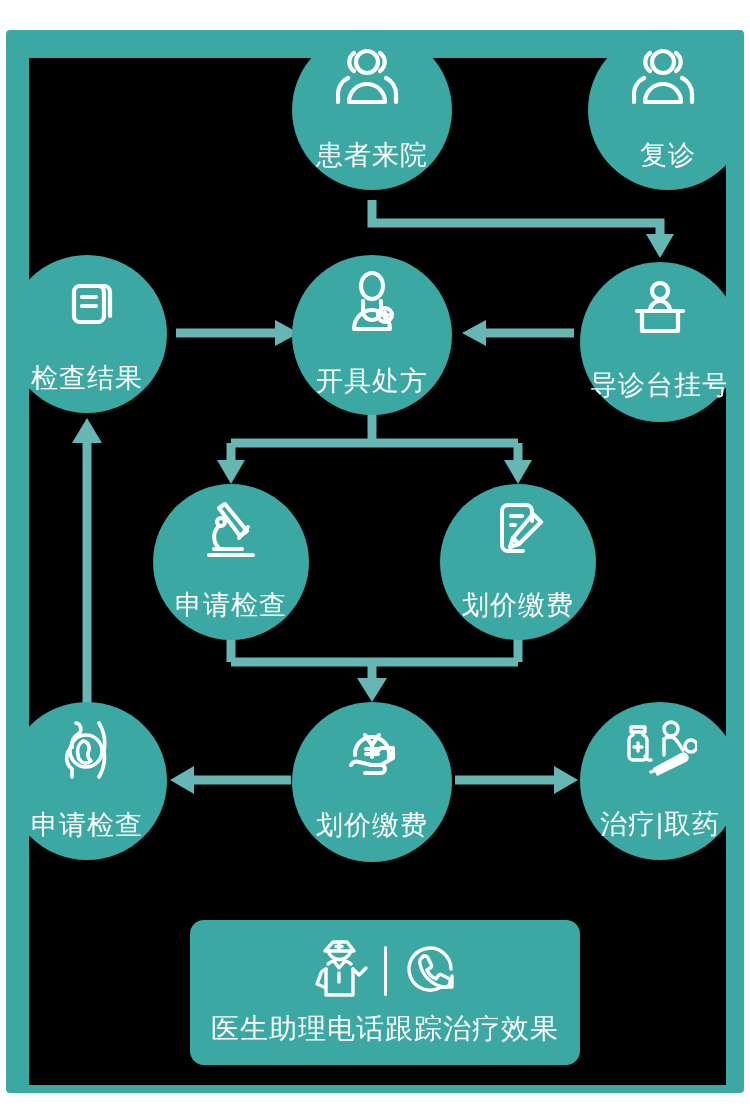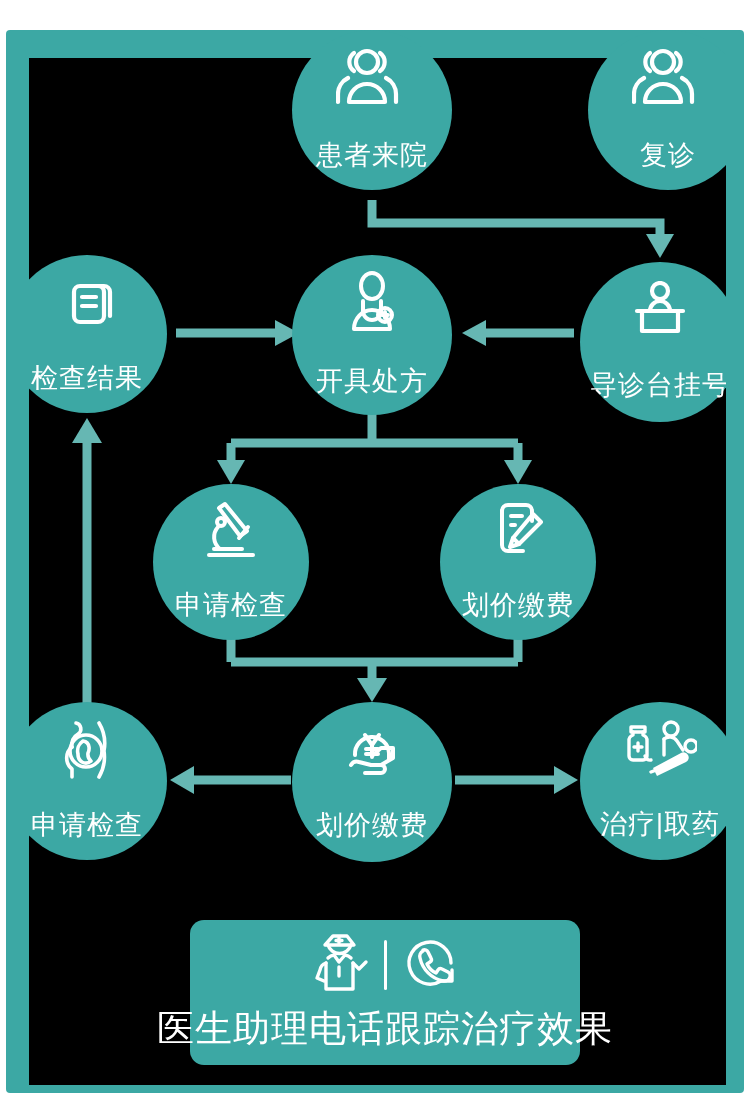--- a/index.html
+++ b/index.html
@@ -85,21 +85,21 @@
     margin-bottom:6px;
   }
   #banner .divider{
     width:3px;
     height:50px;
     background:#ffffff;
     border-radius:2px;
   }
   #banner .banner-text{
     color:#ffffff;
-    font-size:37px;
+    font-size:28px;
     letter-spacing:1px;
     white-space:nowrap;
   }
 </style>
 </head>
 <body>
 
 <div id="stage">
 
   <div id="frame"></div>

